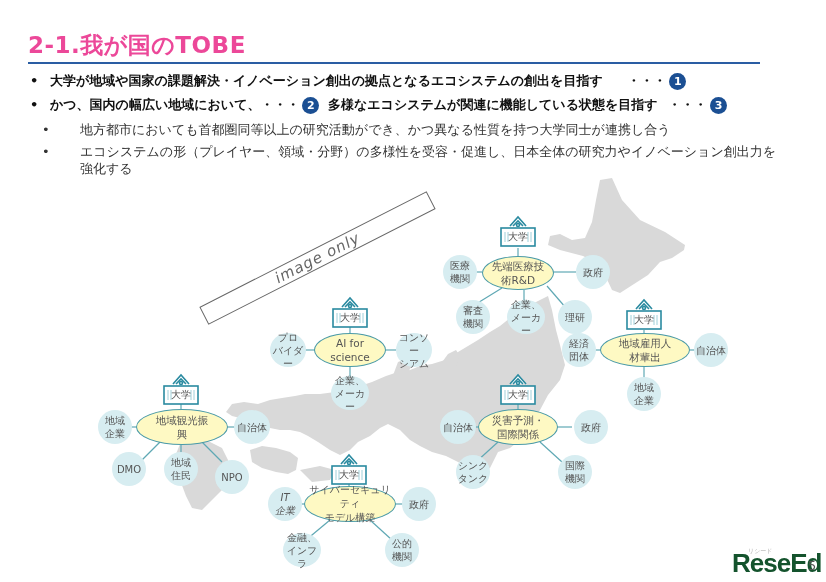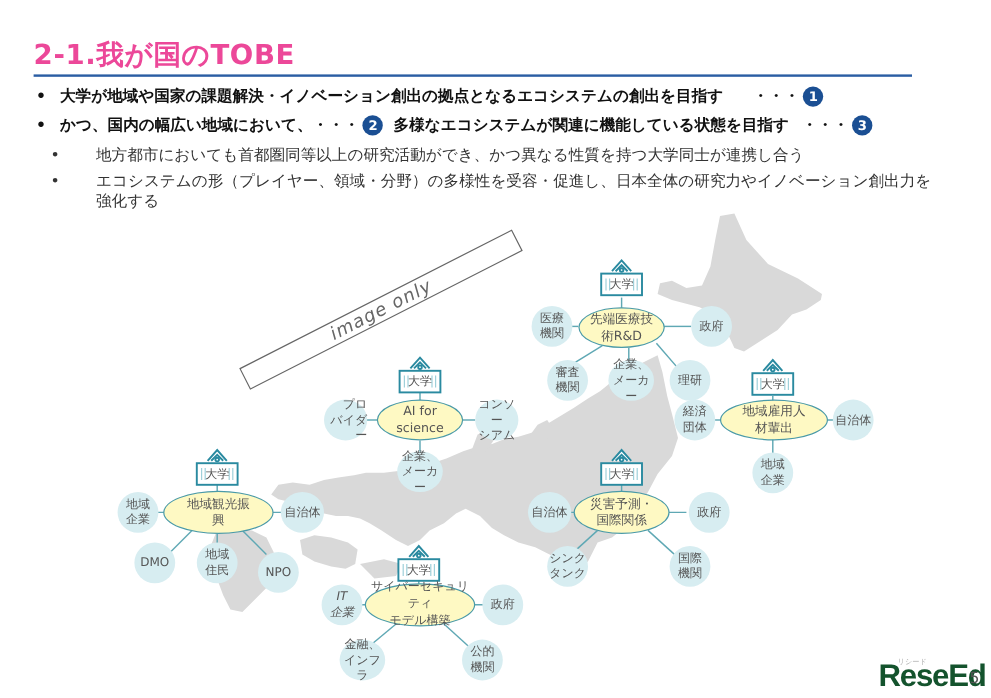--- a/index.html
+++ b/index.html
@@ -189,21 +189,21 @@
         </g>
       </svg>
     <div class="uni-label">大学</div>
   </div>
   <div class="ellipse" style="left:314px; top:333px; width:72px; height:34px;">
     <div>
         <div>AI for</div>
         <div>science</div>
       </div>
   </div>
-  <div class="sat" style="left:270px; top:333px; width:36px;text-align:right;">
+  <div class="sat" style="left:270px; top:333px; width:36px;">
       <div>
         <div>プロ</div>
         <div>バイダー</div>
       </div>
     </div>
   <div class="sat" style="left:396px; top:333px; width:36px;">
       <div>
         <div>コンソー</div>
         <div>シアム</div>
       </div>

